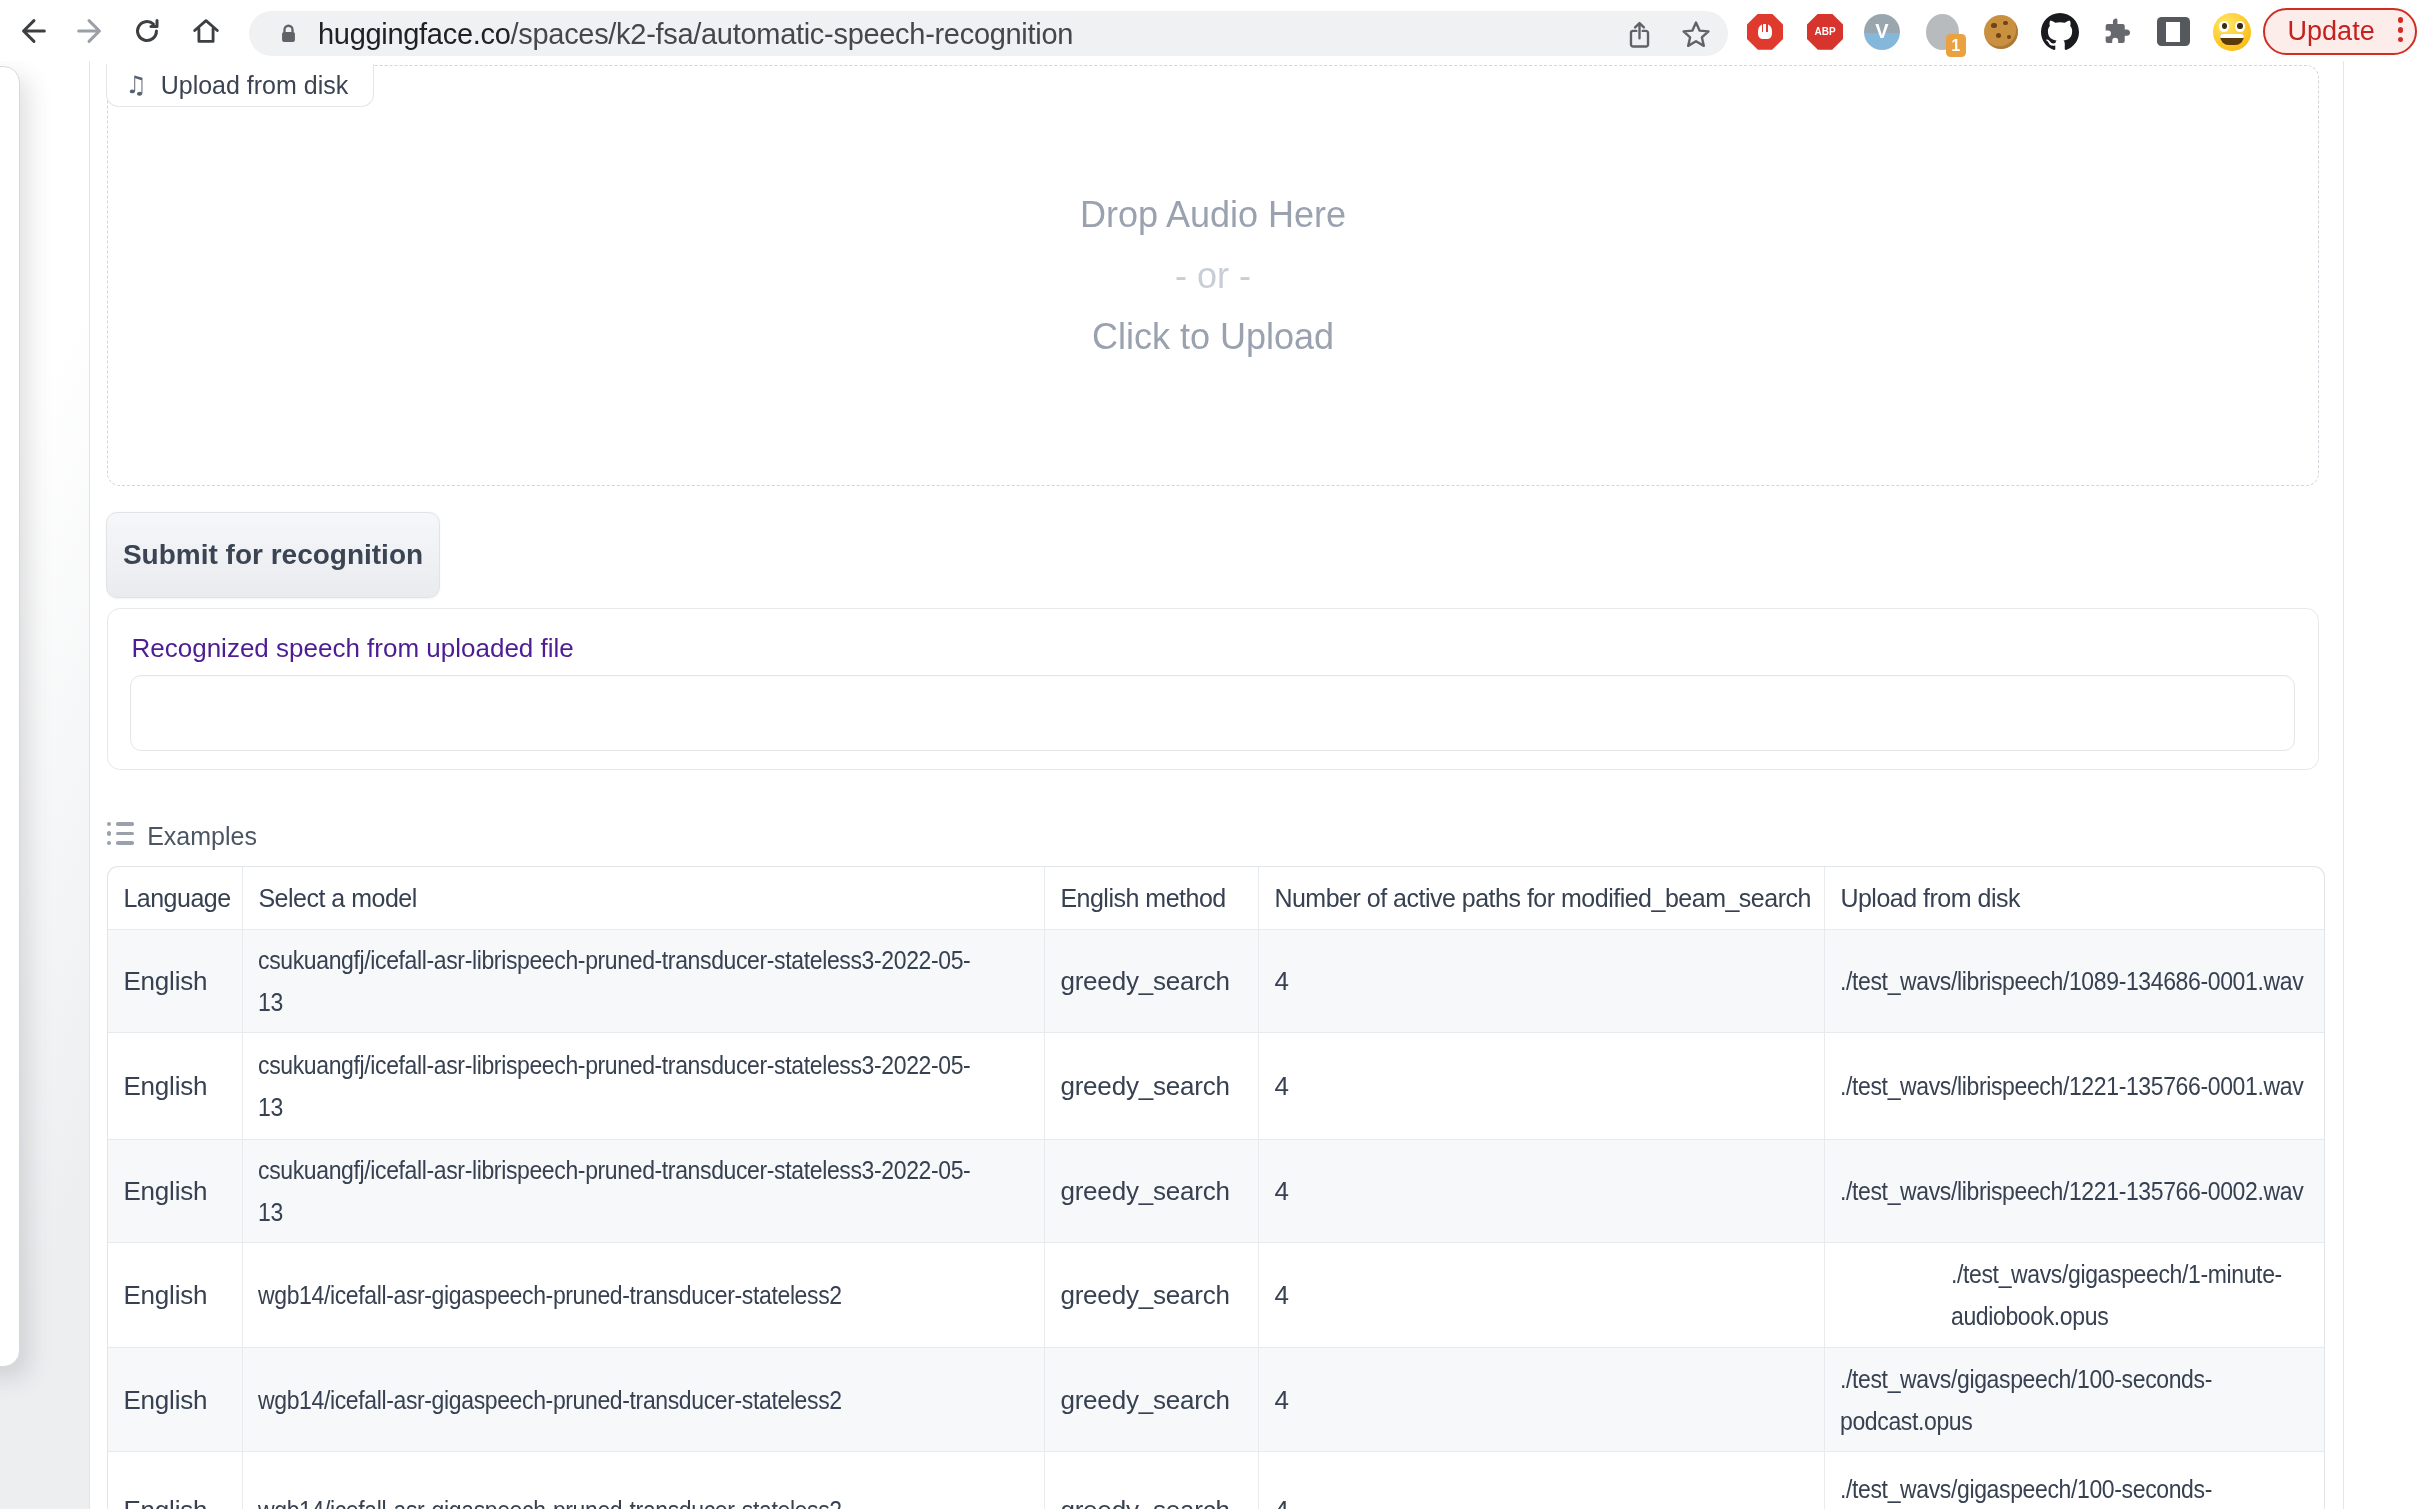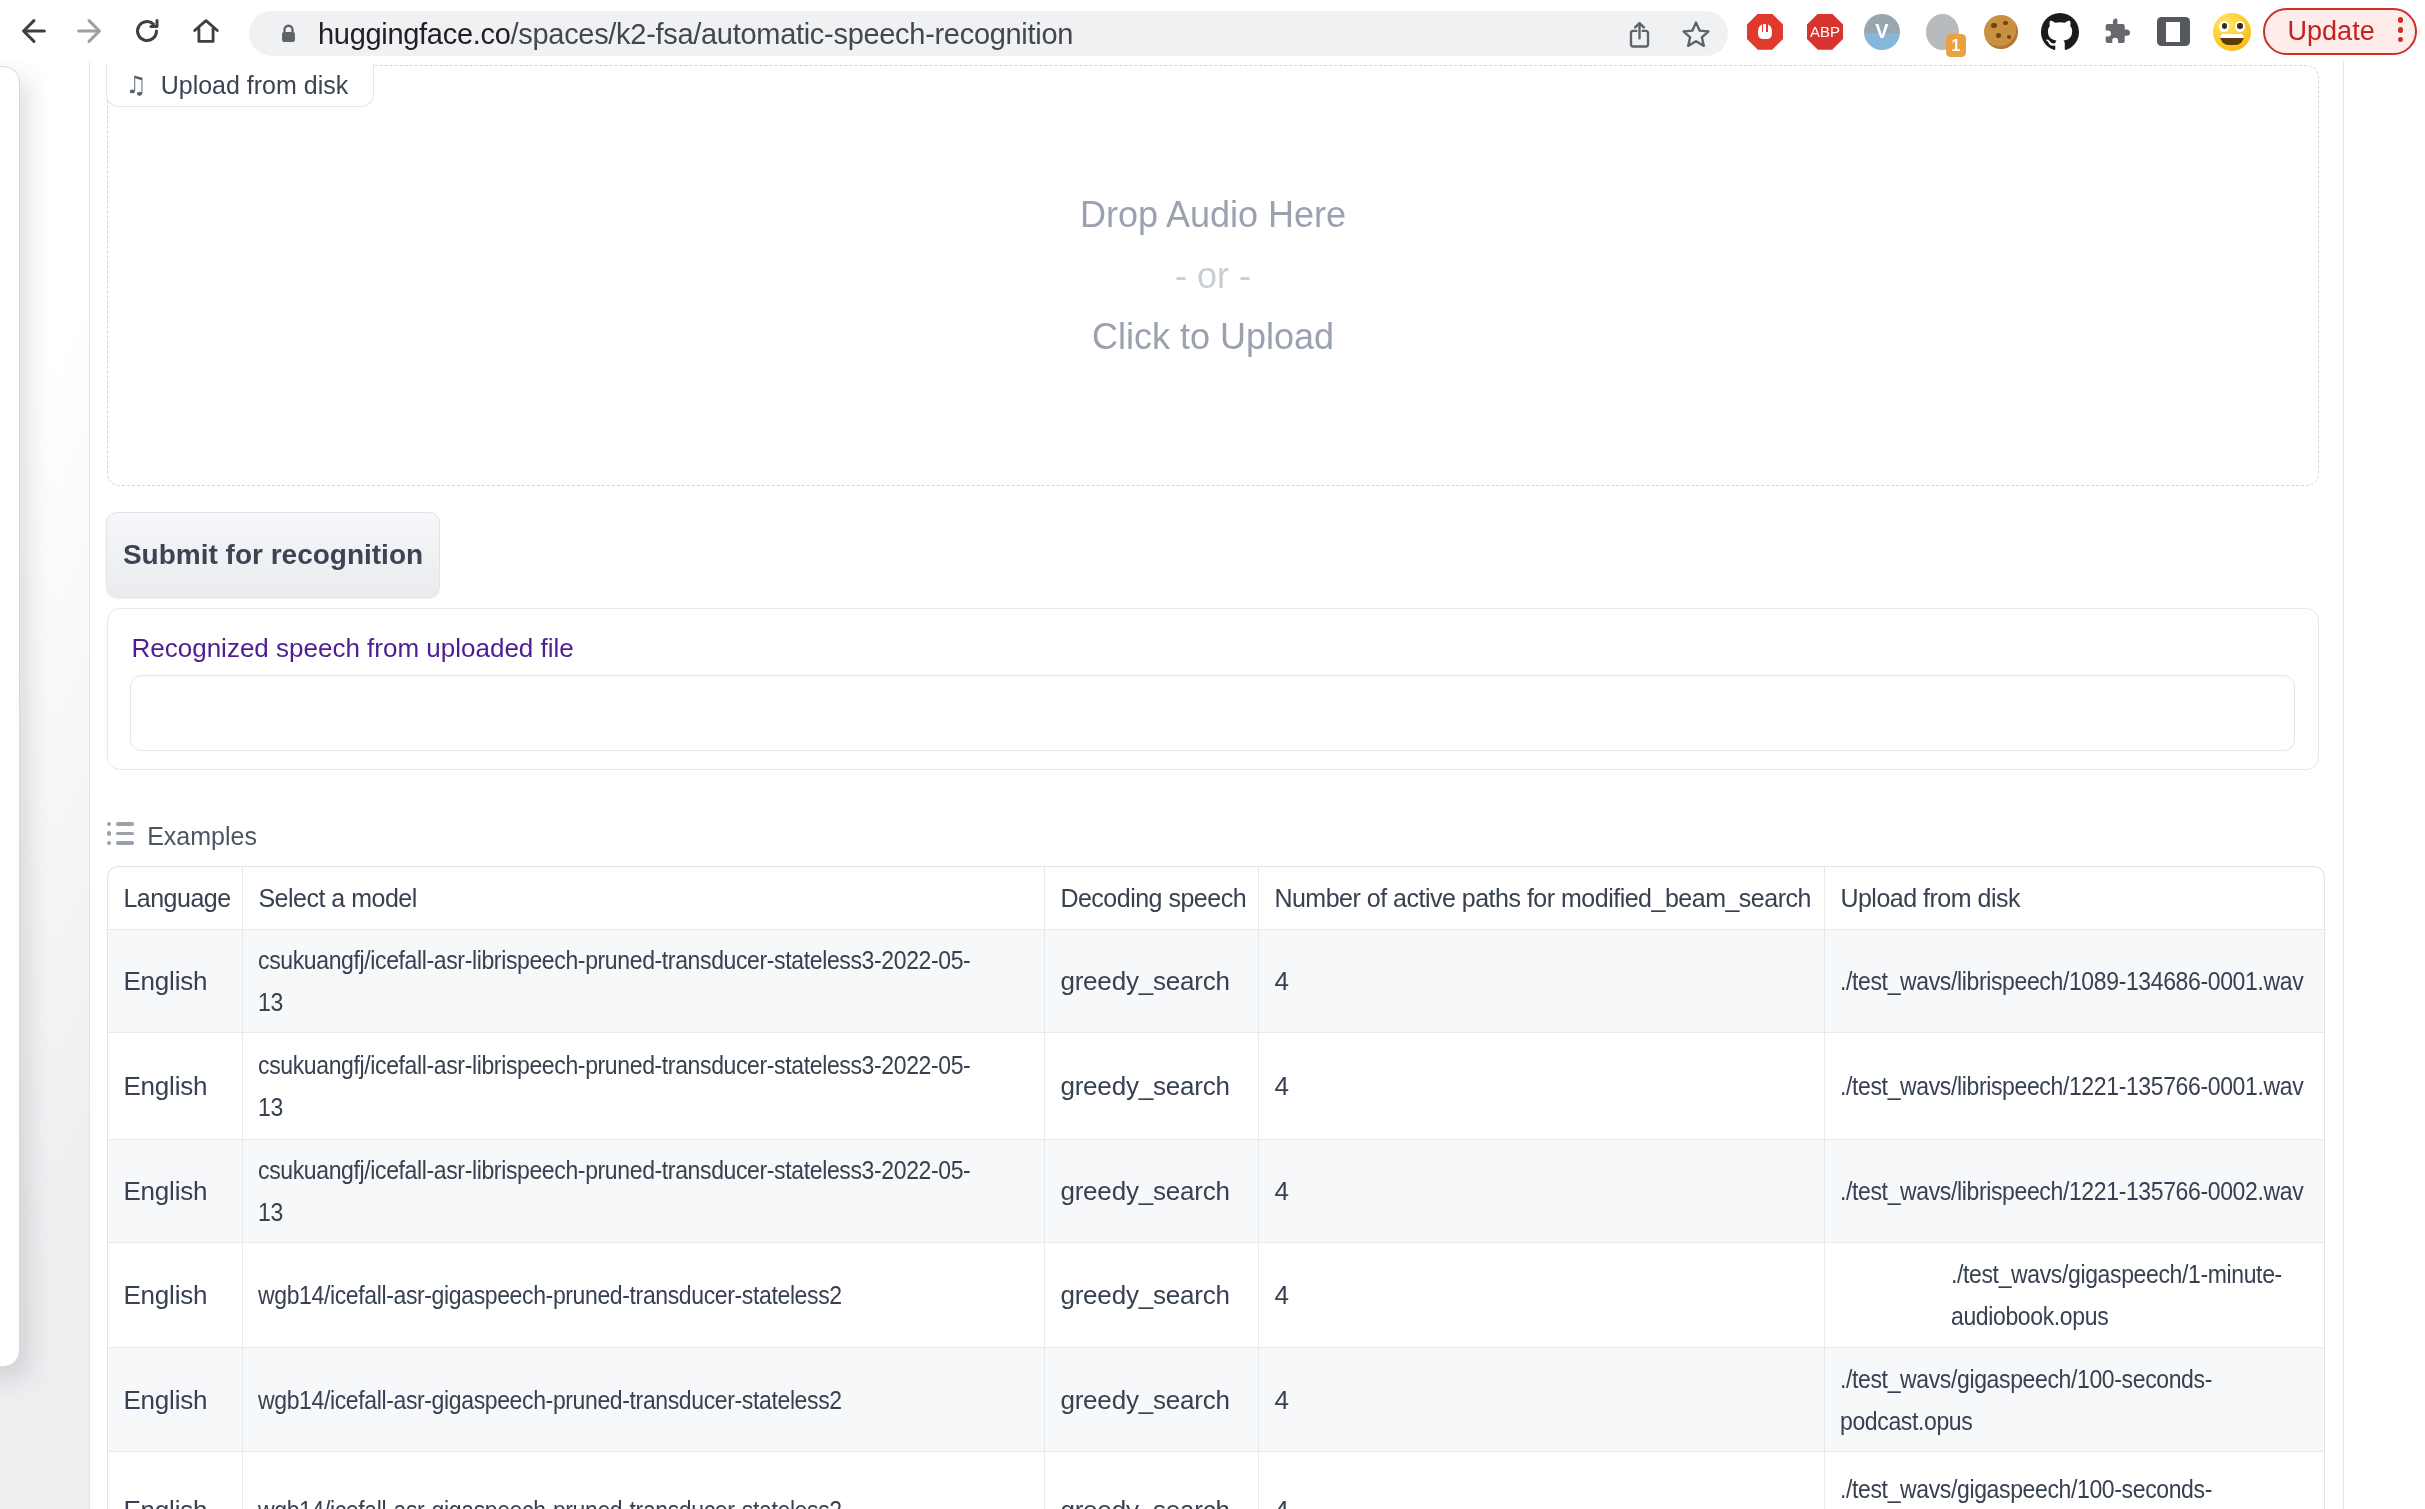--- a/index.html
+++ b/index.html
@@ -17,21 +17,21 @@
   .url{position:absolute;left:69px;top:0;height:27px;line-height:46px;font-size:29px;white-space:nowrap;letter-spacing:-0.3px;}
   .url .domain{color:#202124;}
   .url .path{color:#44474b;}
   .box-ico{position:absolute;top:6.3px;width:36px;height:36px;display:flex;align-items:center;justify-content:center;}
   .ext{position:absolute;top:12.7px;width:38px;height:38px;display:flex;align-items:center;justify-content:center;}
   .octagon{width:36px;height:36px;clip-path:polygon(30% 0,70% 0,100% 30%,100% 70%,70% 100%,30% 100%,0 70%,0 30%);
            display:flex;align-items:center;justify-content:center;}
   .hand-shape{width:13.6px;height:15.4px;background:#fff;border-radius:45% 45% 35% 35%;
       background-image:linear-gradient(90deg,transparent 3.6px,#e03a2f 3.6px,#e03a2f 5.4px,transparent 5.4px,transparent 8.1px,#e03a2f 8.1px,#e03a2f 10px,transparent 10px);
       background-size:13.6px 8.1px;background-repeat:no-repeat;}
-  .abp-txt{color:#fff;font-size:15px;font-weight:400;letter-spacing:0;}
+  .abp-txt{color:#fff;font-size:10px;font-weight:700;letter-spacing:0;}
   .vim{width:36px;height:36px;border-radius:50%;background:linear-gradient(180deg,#99a6ae 0 52%,#85b7da 52% 100%);
        display:flex;align-items:center;justify-content:center;color:#fff;font-weight:700;font-size:20px;}
   .grayoval{width:33px;height:36px;border-radius:50%;background:#b8bbbe;position:relative;}
   .badge1{position:absolute;right:-7.2px;bottom:-7.2px;width:20px;height:22.6px;background:#e9a23f;border-radius:4.5px;
           color:#fff;font-size:16.3px;font-weight:700;display:flex;align-items:center;justify-content:center;}
   .cookie{width:34px;height:34px;border-radius:50%;background:#c9913f;position:relative;box-shadow:inset -1.8px -2.7px 0 rgba(122,75,29,.35);}
   .cookie i{position:absolute;width:5.4px;height:5.4px;border-radius:50%;background:#6f4218;}
   .sidebar-sq{width:33px;height:29px;background:#55585c;border-radius:4.5px;display:flex;align-items:center;justify-content:center;}
   .sidebar-sq i{display:block;width:14.5px;height:20px;background:#fff;}
   .smiley{width:38px;height:38px;border-radius:50%;background:radial-gradient(circle at 35% 30%,#ffe766,#fcc21b 70%,#eda712);position:relative;}
@@ -244,21 +244,21 @@
         <span class="l"></span>
       </div>
   </div>
   <div class="examples-label">Examples</div>
 </div>
 
 <div class="ex-table" id="ex-table">
     <div class="trow thead" style="height: 62px;">
       <div class="tcell" style="width: 134px;">Language</div>
       <div class="tcell" style="width: 802px;">Select a model</div>
-      <div class="tcell" style="width: 214px;">Decoding speech</div>
+      <div class="tcell" style="width: 214px;">English method</div>
       <div class="tcell" style="width: 566px;">Number of active paths for modified_beam_search</div>
       <div class="tcell" style="width: 502px;">Upload from disk</div>
     </div>
     <div class="trow zebra" style="height: 103px;">
       <div class="tcell" style="width: 134px;">English</div>
       <div class="tcell" style="width: 802px;">
         <span class="squeeze">csukuangfj/icefall-asr-librispeech-pruned-transducer-stateless3-2022-05-
 13</span>
       </div>
       <div class="tcell" style="width: 214px;">greedy_search</div>

